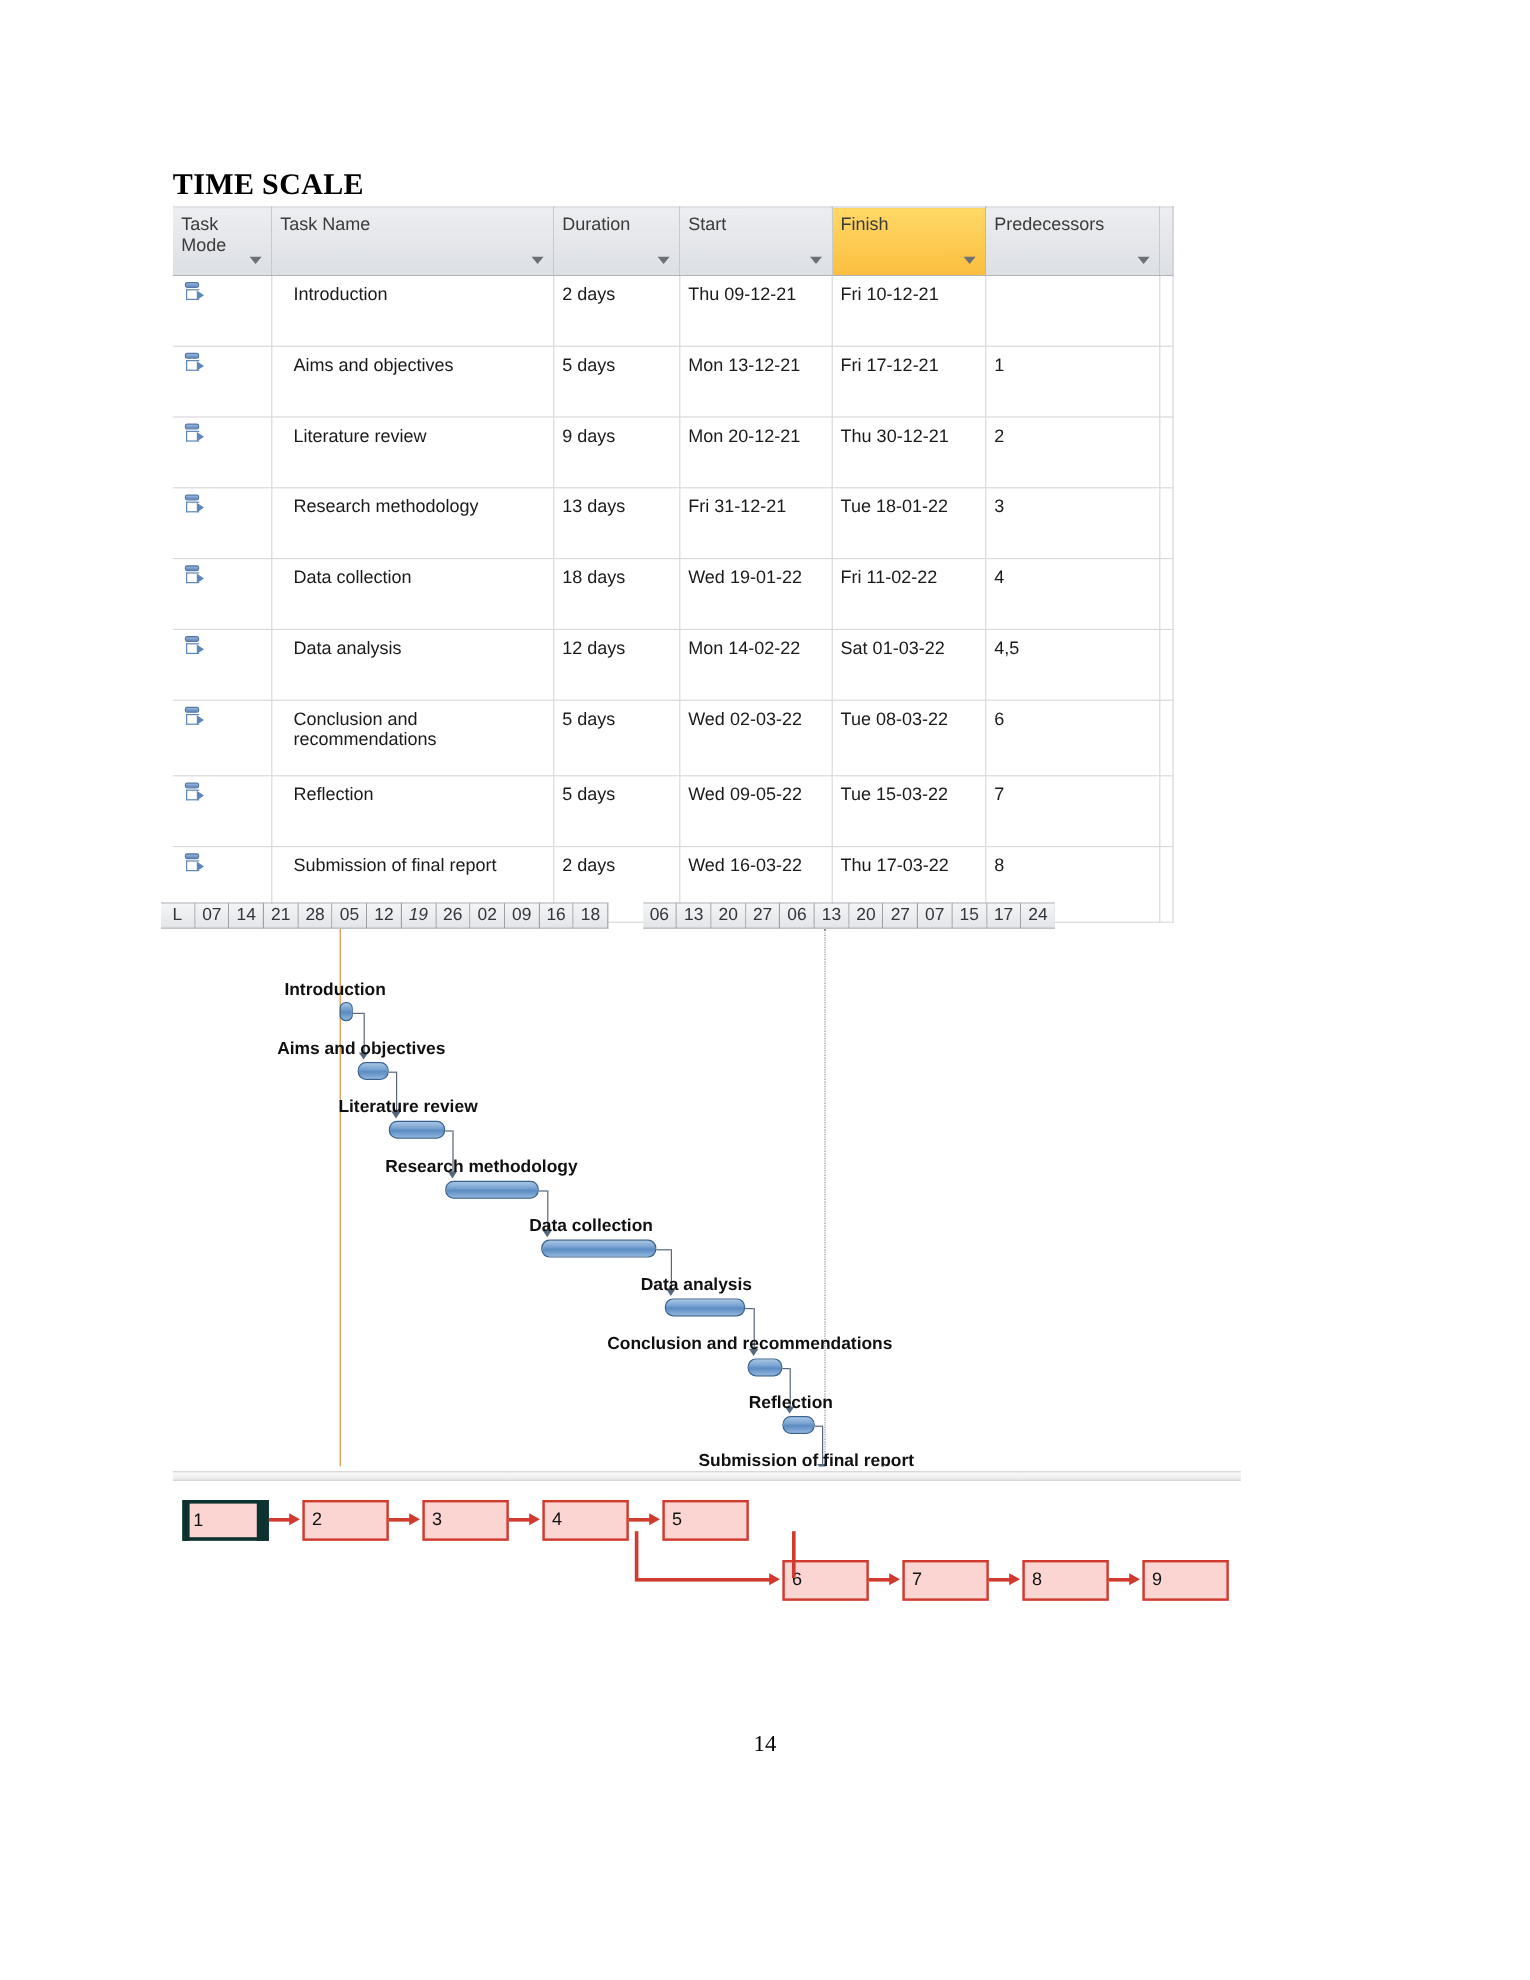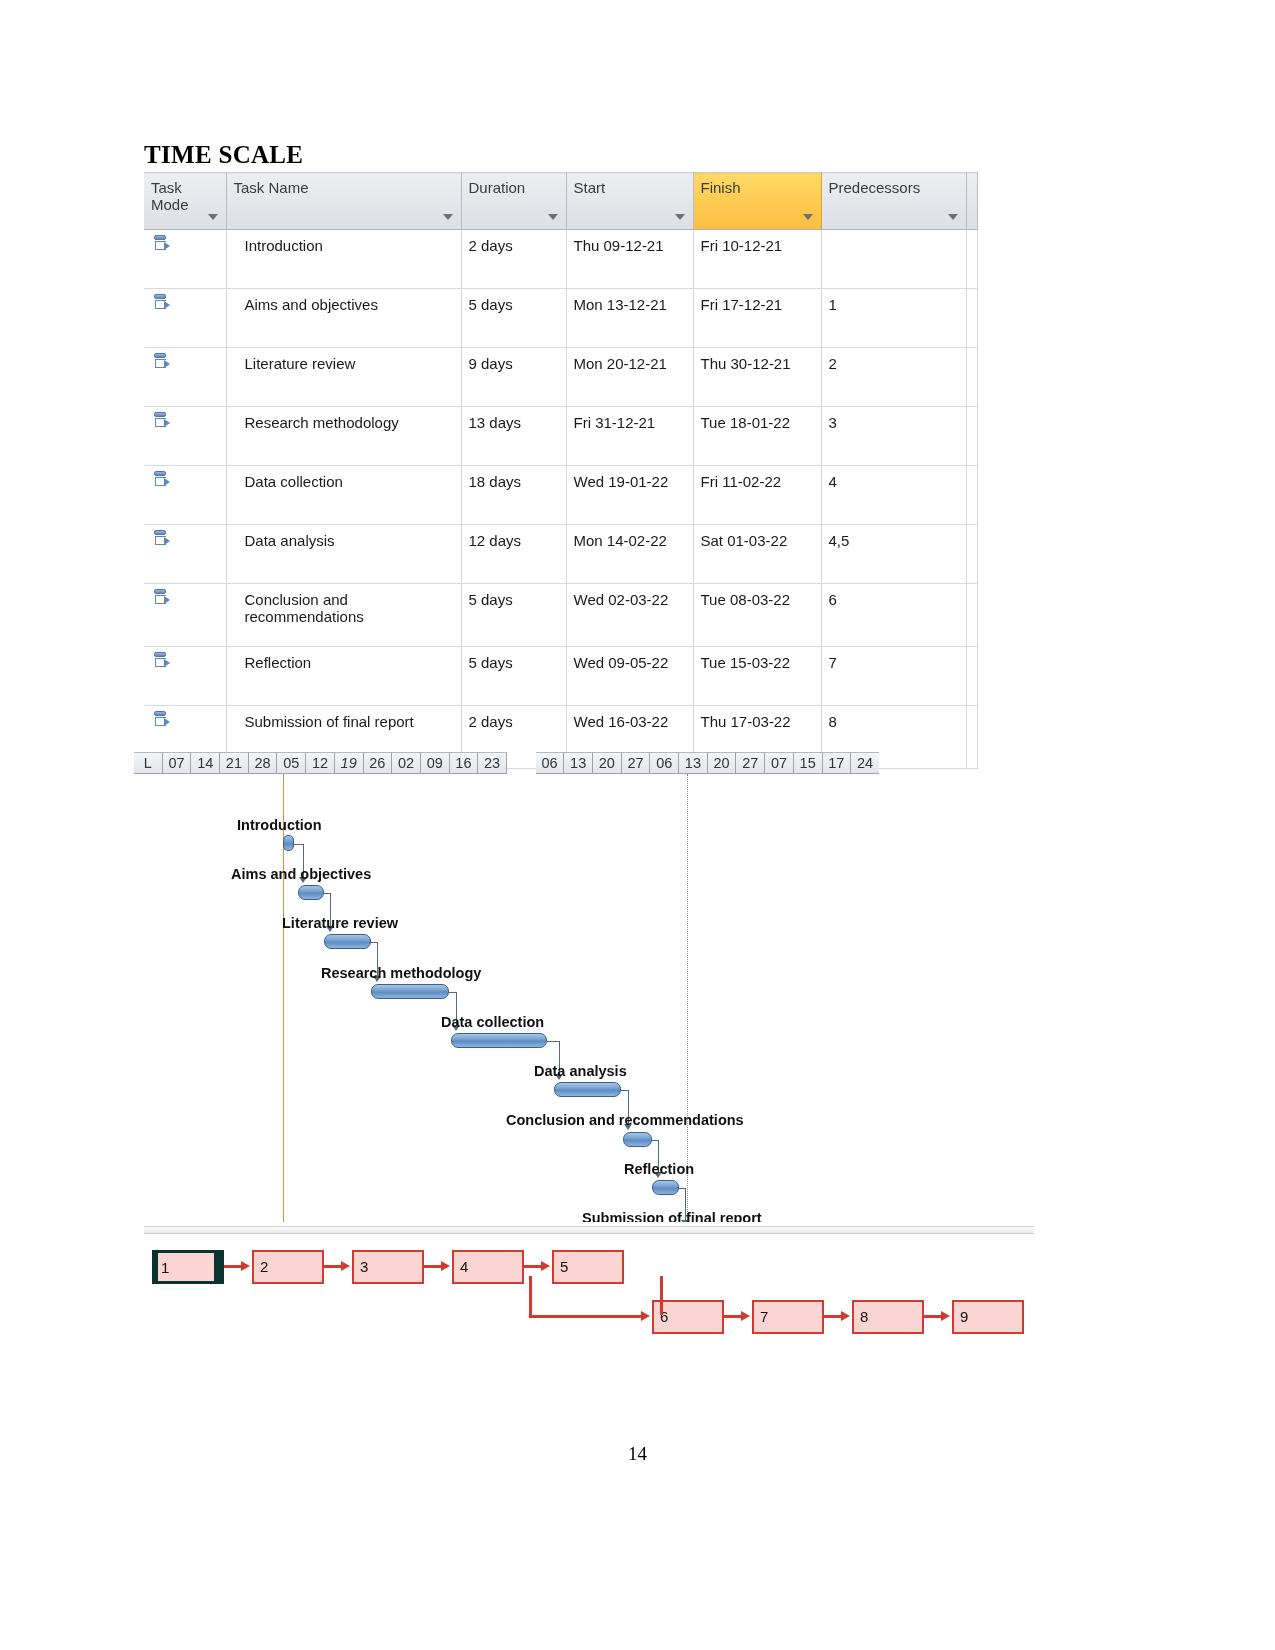--- a/index.html
+++ b/index.html
@@ -419,21 +419,21 @@
         <div class="cell" style="width: 28.7px;">14</div>
         <div class="cell" style="width: 28.7px;">21</div>
         <div class="cell" style="width: 28.7px;">28</div>
         <div class="cell" style="width: 28.7px;">05</div>
         <div class="cell" style="width: 28.7px;">12</div>
         <div class="cell" style="width: 28.7px; font-style: italic;">19</div>
         <div class="cell" style="width: 28.7px;">26</div>
         <div class="cell" style="width: 28.7px;">02</div>
         <div class="cell" style="width: 28.7px;">09</div>
         <div class="cell" style="width: 28.7px;">16</div>
-        <div class="cell" style="width: 28.7px;">23</div>
+        <div class="cell" style="width: 28.7px;">18</div>
         <div class="cell" style="width: 28.7px; margin-top: 44px;">30</div>
         <div class="cell" style="width: 28.7px;">06</div>
         <div class="cell" style="width: 28.7px;">13</div>
         <div class="cell" style="width: 28.7px;">20</div>
         <div class="cell" style="width: 28.7px;">27</div>
         <div class="cell" style="width: 28.7px;">06</div>
         <div class="cell" style="width: 28.7px;">13</div>
         <div class="cell" style="width: 28.7px;">20</div>
         <div class="cell" style="width: 28.7px;">27</div>
         <div class="cell" style="width: 28.7px;">07</div>

